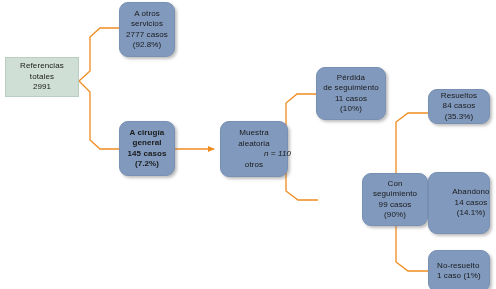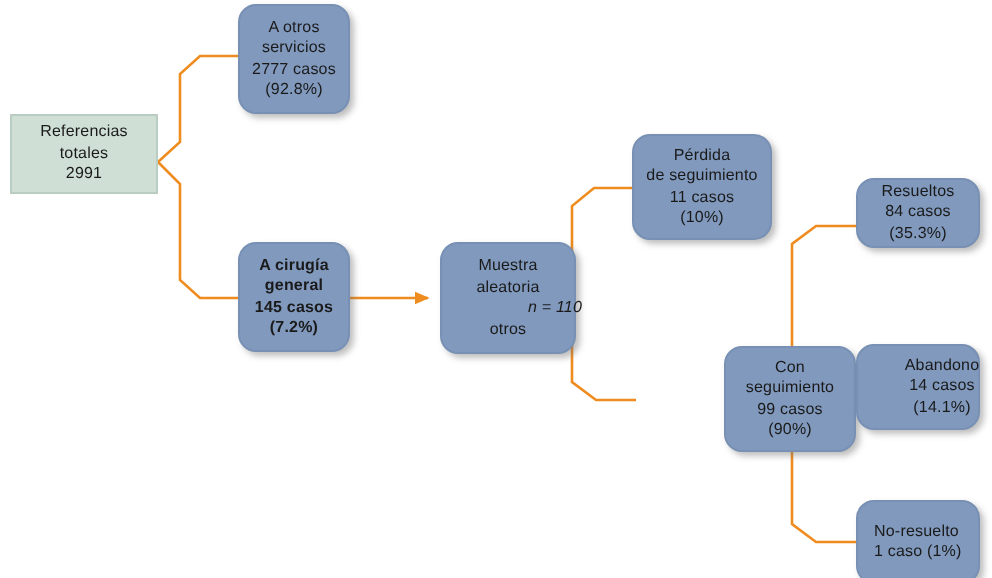--- a/index.html
+++ b/index.html
@@ -143,21 +143,21 @@
     <span class="line">99 casos</span>
     <span class="line">(90%)</span>
   </div>
 
   <div class="node rounded" style="left:428px; top:89px; width:62px; height:35px;">
     <span class="line">Resueltos</span>
     <span class="line">84 casos</span>
     <span class="line">(35.3%)</span>
   </div>
 
-  <div class="node rounded" style="left:428px; top:172px; width:62px; height:43px;padding-left:24px;">
+  <div class="node rounded" style="left:428px; top:172px; width:62px; height:62px;padding-left:24px;">
     <span class="line">Abandono</span>
     <span class="line">14 casos</span>
     <span class="line">(14.1%)</span>
   </div>
 
   <div class="node rounded leftalign" style="left:428px; top:250px; width:62px; height:42px;">
     <span class="line">No-resuelto</span>
     <span class="line">1 caso (1%)</span>
   </div>
 

